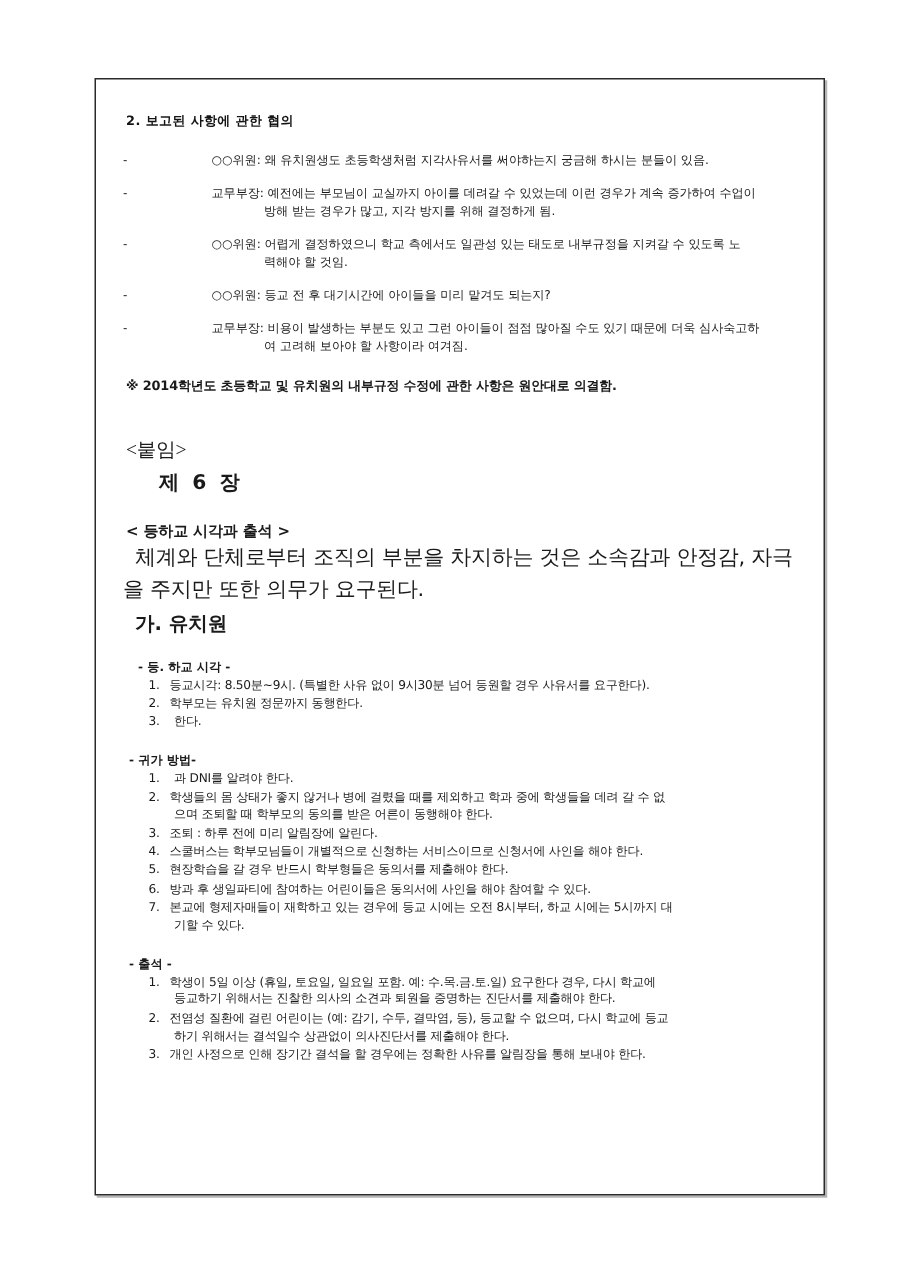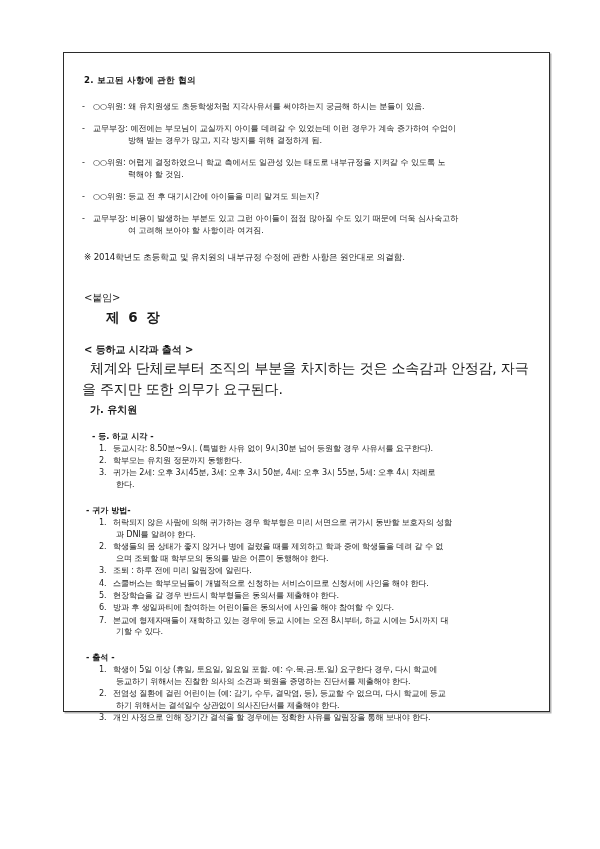--- a/index.html
+++ b/index.html
@@ -15,21 +15,21 @@
     color: #1a1a1a;
     position: relative;
     overflow: hidden;
   }
 
   .page-sheet {
     position: absolute;
     left: 63px;
     top: 52px;
     width: 487px;
-    height: 660px;
+    height: 745px;
     box-sizing: border-box;
     border: 1.4px solid #2b2b2b;
     background: #ffffff;
     box-shadow: 1.5px 1.5px 0 0 rgba(120,120,120,0.55);
   }
 
   .page-inner {
     padding: 18px 14px 10px 18px;
     box-sizing: border-box;
     height: 100%;
@@ -57,40 +57,42 @@
     margin-bottom: 9.5px;
     letter-spacing: -0.05px;
   }
   .talk-dash {
     flex: 0 0 auto;
     width: 11px;
     color: #141414;
   }
   .talk-body {
     flex: 1 1 auto;
+    margin-left: 48px;
   }
   .talk-speaker {
     white-space: nowrap;
   }
   .talk-cont {
     display: block;
     padding-left: 35px;
   }
 
   .resolution {
     font-size: 8.6px;
-    font-weight: normal;
+    font-weight: bold;
     margin: 16px 0 0 2px;
     letter-spacing: -0.1px;
   }
 
   .attachment-tag {
-    font-size: 10px;
+    font-size: 13px;
     margin: 27px 0 0 2px;
     letter-spacing: -0.1px;
+    font-family: Liberation Serif, serif;
   }
 
   .chapter-title {
     font-size: 13.5px;
     font-weight: bold;
     letter-spacing: 2px;
     margin: 4px 0 2px 24px;
   }
 
   .chapter-sub {
@@ -102,21 +104,21 @@
 
   .intro-para {
     font-size: 14px;
     line-height: 1.48;
     margin: 0 0 2px 0;
     text-indent: 8px;
     letter-spacing: -0.2px;
   }
 
   .group-label {
-    font-size: 10px;
+    font-size: 13px;
     font-weight: bold;
     margin: 3px 0 1px 8px;
   }
 
   .subgroup-label {
     font-size: 8.1px;
     font-weight: bold;
     margin: 14px 0 1px 10px;
   }
   .subgroup-label.tight { margin-left: 4px; }
@@ -223,32 +225,30 @@
       </li>
       <li class="num-item">
         <span class="num">2.</span>
         <span class="txt">
           <span>학부모는 유치원 정문까지 동행한다.</span>
         </span>
       </li>
       <li class="num-item">
         <span class="num">3.</span>
         <span class="txt">
-          <span>귀가는 2세: 오후 3시45분,  3세: 오후 3시 50분, 4세: 오후 3시 55분,  5세: 오후 4시 차례로</span>
           <span class="wrap2">한다.</span>
         </span>
       </li>
     </ul>
 
     <div class="subgroup-label tight">- 귀가 방법-</div>
     <ul class="num-list">
       <li class="num-item">
         <span class="num">1.</span>
         <span class="txt">
-          <span>허락되지 않은 사람에 의해 귀가하는 경우 학부형은 미리 서면으로 귀가시 동반할 보호자의 성함</span>
           <span class="wrap2">과 DNI를 알려야 한다.</span>
         </span>
       </li>
       <li class="num-item">
         <span class="num">2.</span>
         <span class="txt">
           <span>학생들의 몸 상태가 좋지 않거나 병에 걸렸을 때를 제외하고 학과 중에 학생들을 데려 갈 수 없</span>
           <span class="wrap2">으며 조퇴할 때 학부모의 동의를 받은 어른이 동행해야 한다.</span>
         </span>
       </li>

